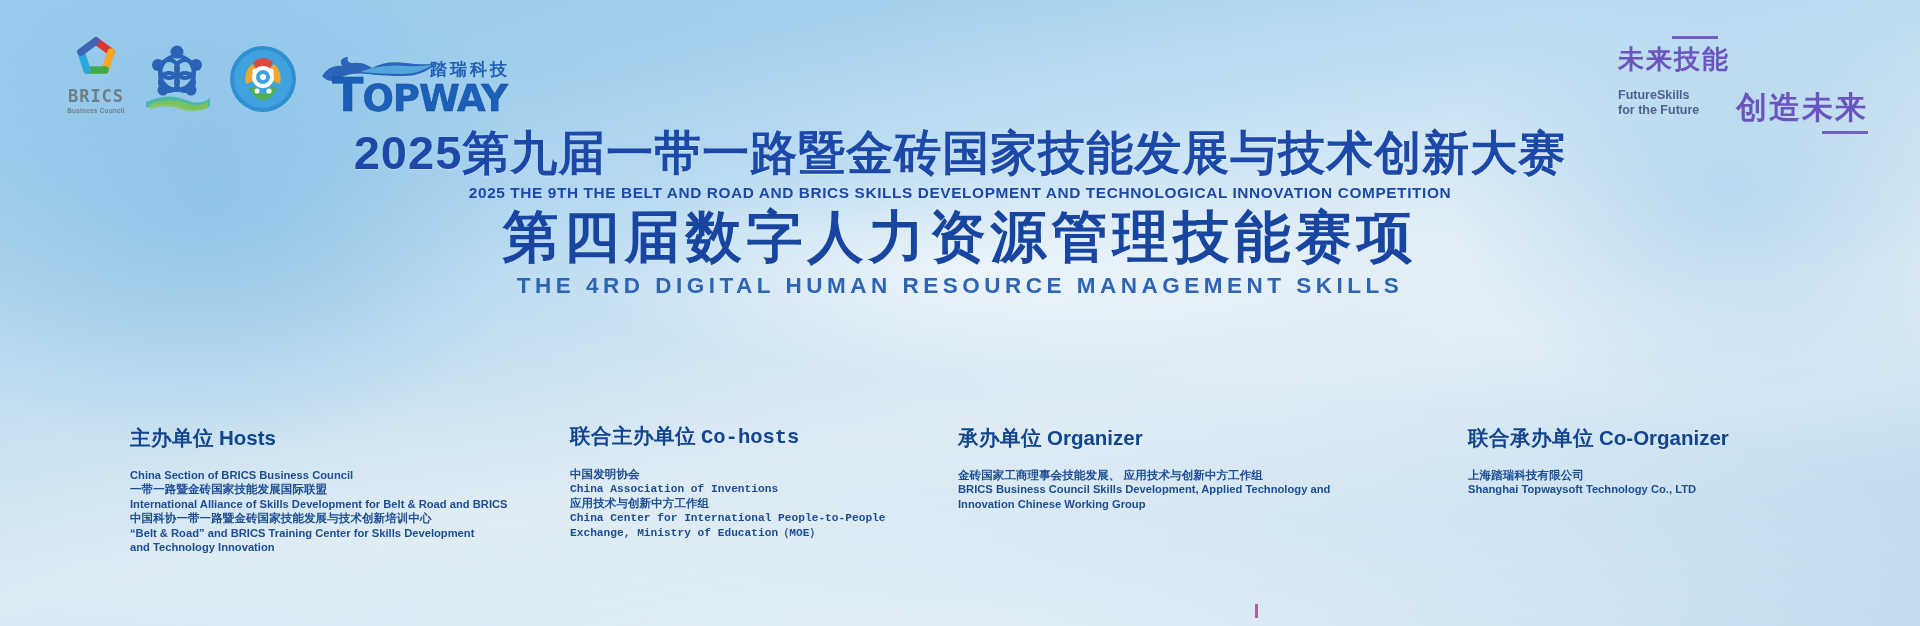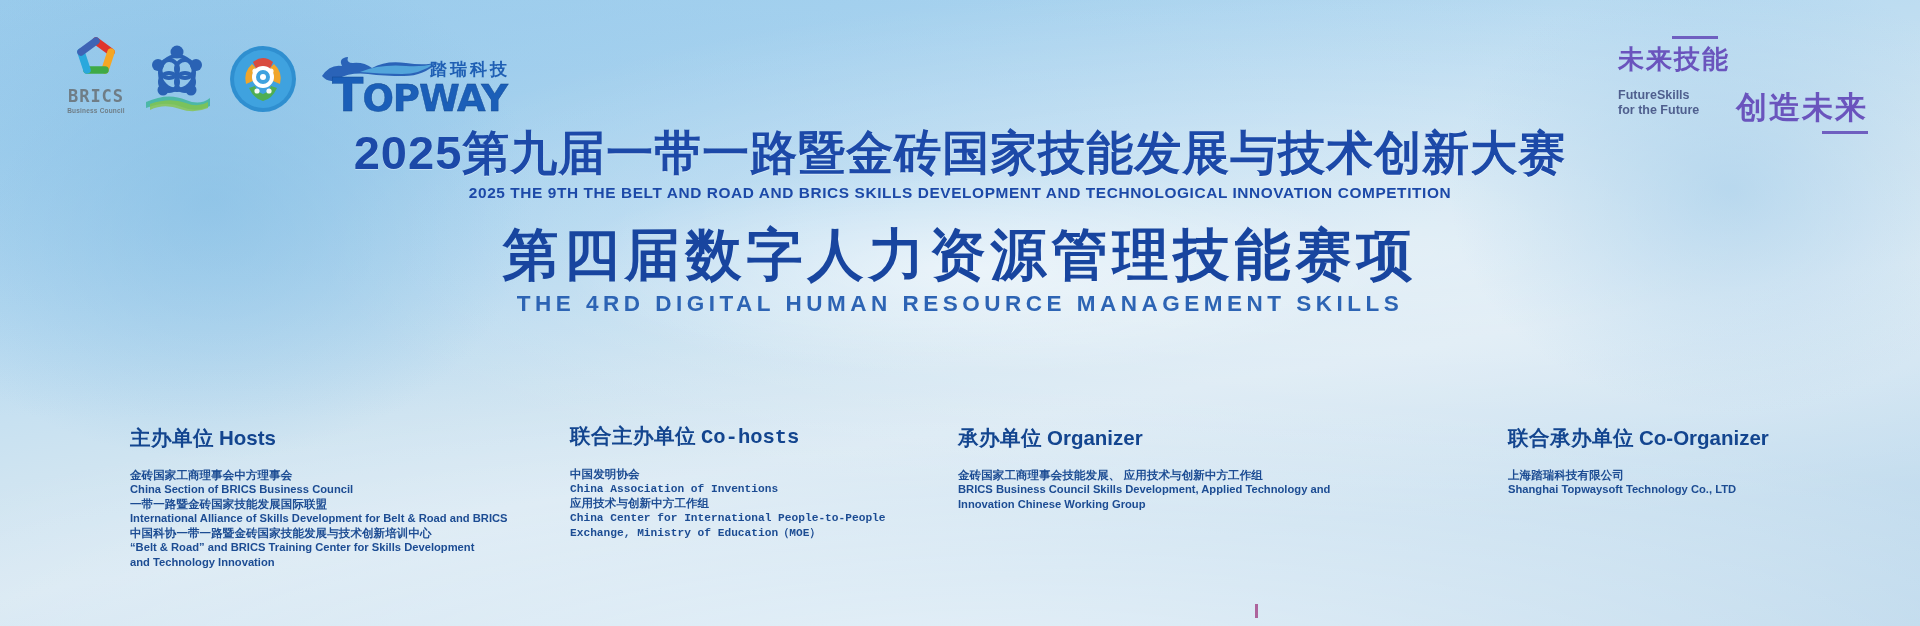--- a/index.html
+++ b/index.html
@@ -93,34 +93,34 @@
     color:#1c49a8;
     font-family:"Liberation Sans","DejaVu Sans",sans-serif;
     text-shadow:0 1px 0 rgba(255,255,255,.35);
   }
   .t1-en{
     font-size:15.4px; font-weight:700; letter-spacing:.6px; color:#1c49a8;
     margin-top:5px;
   }
   .t2{
     font-size:56px; font-weight:700; letter-spacing:5px; line-height:1.12;
-    color:#18459f; margin-top:22px;
+    color:#18459f; margin-top:4px;
   }
   .t2-en{
     font-size:22.5px; font-weight:700; letter-spacing:4.5px; color:#2d64b4;
     margin-top:5px;
   }
 
   
   .cols{ position:absolute; left:0; top:428px; width:1920px; height:190px; }
   .col{ position:absolute; top:0; }
   .col.c1{ left:82px; width:440px;margin-left:48px; }
   .col.c2{ left:570px; width:380px;font-family:Liberation Mono, monospace; }
   .col.c3{ left:958px; width:460px; }
-  .col.c4{ left:1508px; width:400px; }
+  .col.c4{ left:1468px; width:400px; }
 
   .col-head{ white-space:nowrap; line-height:1; margin-bottom:19px; }
   .col-head .cn{ font-size:20.5px; font-weight:700; color:#13458f; letter-spacing:.5px; }
   .col-head .en{ font-size:20.5px; font-weight:700; color:#13458f; margin-left:5px; }
 
   .col-body{ }
   .line{ font-size:11.2px; font-weight:700; color:#1c4c93; line-height:1.28; white-space:nowrap; }
   .line.cn{ font-size:11.5px; letter-spacing:.1px; }
   .mark{ position:absolute; bottom:8px; left:1255px; width:3px; height:14px; background:#a44c8c; opacity:.85; }
 </style>
@@ -223,21 +223,20 @@
     <div class="t2">第四届数字人力资源管理技能赛项</div>
     <div class="t2-en">THE 4RD DIGITAL HUMAN RESOURCE MANAGEMENT SKILLS</div>
   </div>
 
   <div class="cols">
     <div class="col c1">
       <div class="col-head">
         <span class="cn">主办单位</span><span class="en">Hosts</span>
       </div>
       <div class="col-body">
-        <div class="line cn">金砖国家工商理事会中方理事会</div>
         <div class="line">China Section of BRICS Business Council</div>
         <div class="line cn">一带一路暨金砖国家技能发展国际联盟</div>
         <div class="line">International Alliance of Skills Development for Belt &amp; Road and BRICS</div>
         <div class="line cn">中国科协一带一路暨金砖国家技能发展与技术创新培训中心</div>
         <div class="line">“Belt &amp; Road” and BRICS Training Center for Skills Development</div>
         <div class="line">and Technology Innovation</div>
       </div>
     </div>
 
     <div class="col c2">

